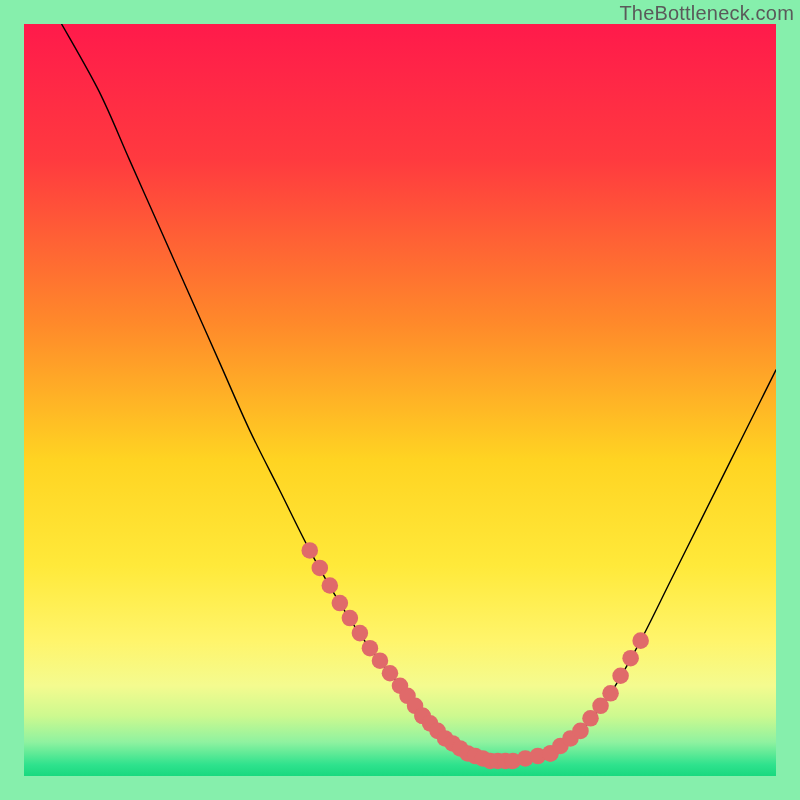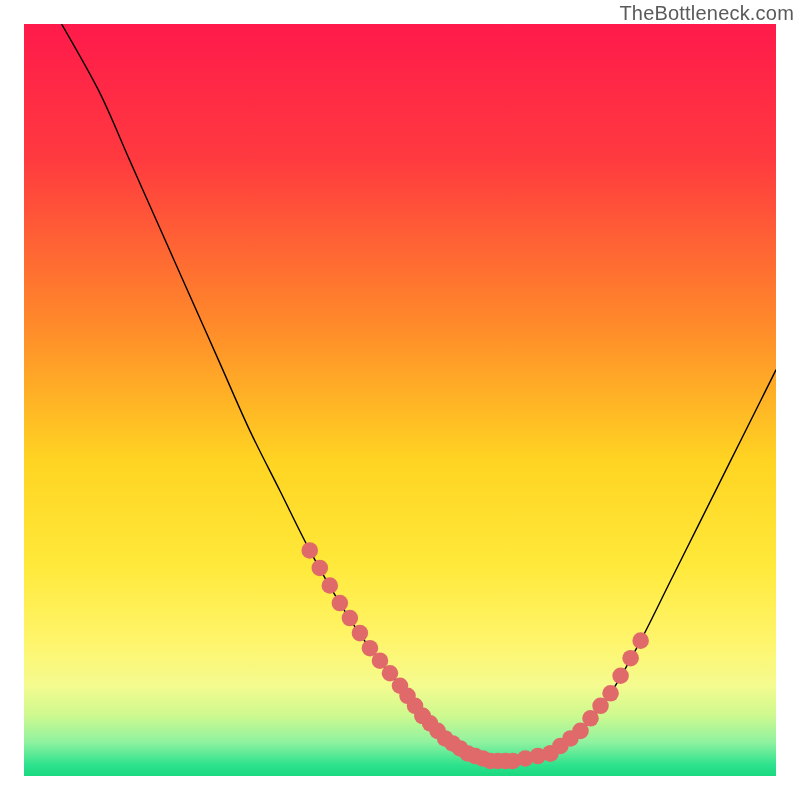--- a/index.html
+++ b/index.html
@@ -10,21 +10,21 @@
     background: #000;
     font-family: Arial, Helvetica, sans-serif;
     overflow: hidden;
   }
   .frame {
     position: absolute;
     top: 0;
     left: 0;
     width: 800px;
     height: 800px;
-    background: #ffffff;
+    background: #86efac;
   }
   .plot {
     position: absolute;
     top: 24px;
     left: 24px;
     width: 752px;
     height: 752px;
     overflow: hidden;
   }
   .plot svg {

